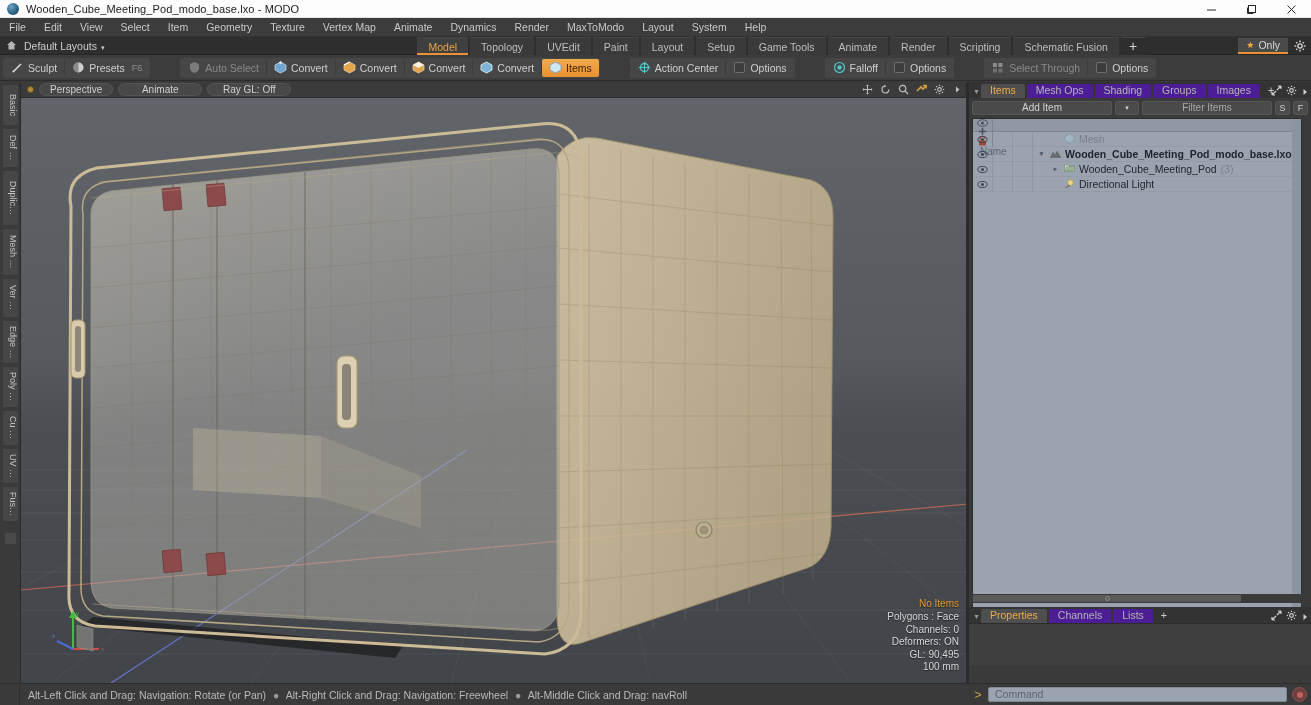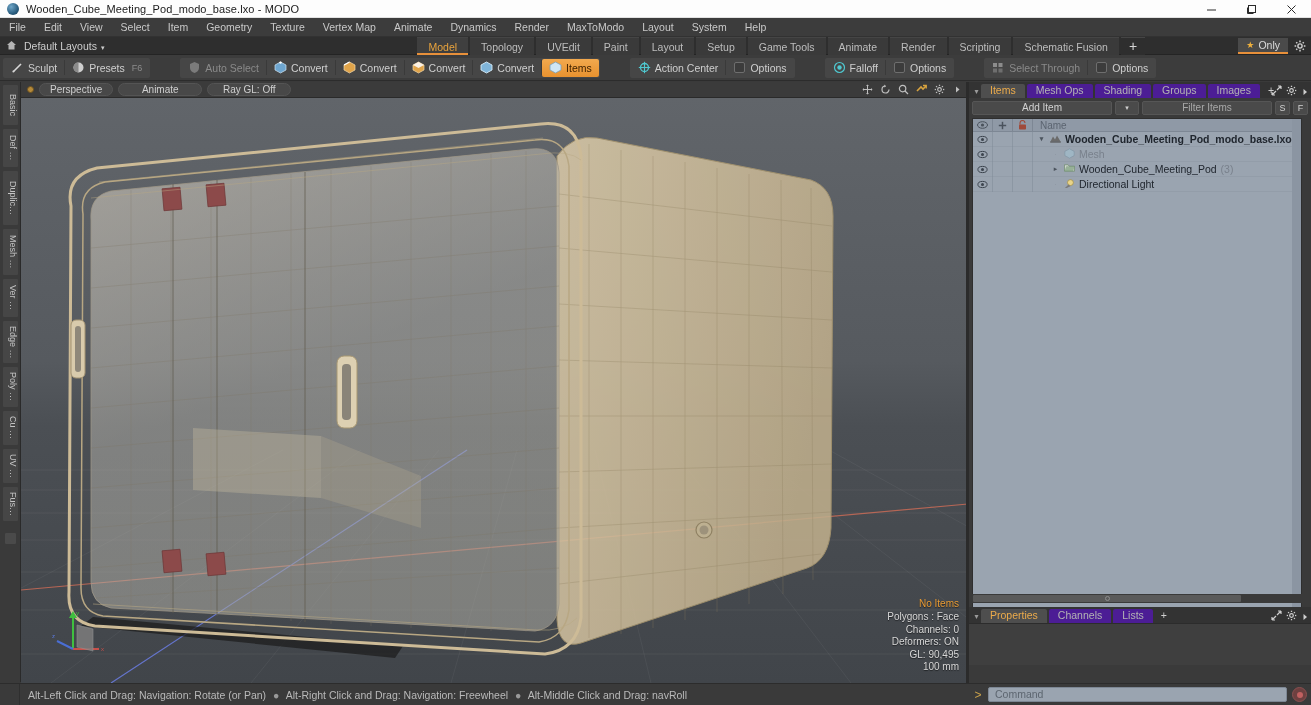--- a/index.html
+++ b/index.html
@@ -169,21 +169,21 @@
   }
   .sfbtn {
     width:15px; height:14px; background:#4a4a4a; border:1px solid #565656; border-radius:2px;
     font-size:9px; color:#d2d2d2; text-align:center; line-height:12px;
   }
 
   .tree {
     position:absolute; left:3px; top:36px; width:330px; height:555px;
     background:#9aa4b0; border:1px solid #2e2e2e; overflow:hidden;
   }
-  .tree-head { display:flex; height:13px; background:#8f99a6; border-bottom:1px solid #7d8794; }
+  .tree-head { display:flex; height:13px; background:#8f99a6; border-bottom:1px solid #7d8794;flex-direction:column; }
   .th { display:flex; align-items:center; justify-content:center; border-right:1px solid #7d8794; color:#4a525c; }
   .th.eye { width:20px; }
   .th.plus { width:20px; }
   .th.lock { width:20px; }
   .th.name { flex:1; justify-content:flex-start; padding-left:7px; font-size:10px; color:#5b6470; }
   .trow { display:flex; height:15px; align-items:center; border-bottom:1px solid rgba(0,0,0,0.04); }
   .tcell { width:20px; display:flex; align-items:center; justify-content:center; border-right:1px solid rgba(125,135,148,0.45); height:15px; }
   .tname { flex:1; display:flex; align-items:center; gap:4px; padding-left:4px; font-size:10.5px; color:#20262e; white-space:nowrap; }
   .tname.root { font-weight:bold; }
   .tname.dim { color:#79818c; }
@@ -788,49 +788,49 @@
 
       <div class="trow">
         <div class="tcell">
           <svg class="eye-ic" viewBox="0 0 11 8">
               <ellipse cx="5.5" cy="4" rx="4.6" ry="3.1" fill="none" stroke="#3c444e" stroke-width="1"></ellipse>
               <circle cx="5.5" cy="4" r="1.5" fill="#3c444e"></circle>
             </svg>
         </div>
         <div class="tcell"></div>
         <div class="tcell"></div>
+        <div class="tname dim" style="padding-left:18px">
+          <span class="tri ghost">·</span>
+          <span>
+            <svg width="11" height="11" viewBox="0 0 13 13">
+                <path d="M6.5 1 L12 4 V9 L6.5 12 L1 9 V4 Z" fill="#9fb6c4" stroke="#7d93a1" stroke-width="0.7"></path>
+              </svg>
+          </span>
+          <span>Mesh</span>
+        </div>
+      </div>
+
+      <div class="trow">
+        <div class="tcell">
+          <svg class="eye-ic" viewBox="0 0 11 8">
+              <ellipse cx="5.5" cy="4" rx="4.6" ry="3.1" fill="none" stroke="#3c444e" stroke-width="1"></ellipse>
+              <circle cx="5.5" cy="4" r="1.5" fill="#3c444e"></circle>
+            </svg>
+        </div>
+        <div class="tcell"></div>
+        <div class="tcell"></div>
         <div class="tname root">
           <span class="tri">▾</span>
           <span>
             <svg width="11" height="10" viewBox="0 0 11 10">
                 <path d="M0.5 8.5 L3 3.5 L5 6.5 L7 2.5 L10.5 8.5 Z" fill="#6b6b6b"></path>
                 <rect x="0.2" y="8.4" width="10.6" height="1.2" fill="#555"></rect>
               </svg>
           </span>
           <span>Wooden_Cube_Meeting_Pod_modo_base.lxo</span>
-        </div>
-      </div>
-
-      <div class="trow">
-        <div class="tcell">
-          <svg class="eye-ic" viewBox="0 0 11 8">
-              <ellipse cx="5.5" cy="4" rx="4.6" ry="3.1" fill="none" stroke="#3c444e" stroke-width="1"></ellipse>
-              <circle cx="5.5" cy="4" r="1.5" fill="#3c444e"></circle>
-            </svg>
-        </div>
-        <div class="tcell"></div>
-        <div class="tcell"></div>
-        <div class="tname dim" style="padding-left:18px">
-          <span class="tri ghost">·</span>
-          <span>
-            <svg width="11" height="11" viewBox="0 0 13 13">
-                <path d="M6.5 1 L12 4 V9 L6.5 12 L1 9 V4 Z" fill="#9fb6c4" stroke="#7d93a1" stroke-width="0.7"></path>
-              </svg>
-          </span>
-          <span>Mesh</span>
         </div>
       </div>
 
       <div class="trow">
         <div class="tcell">
           <svg class="eye-ic" viewBox="0 0 11 8">
               <ellipse cx="5.5" cy="4" rx="4.6" ry="3.1" fill="none" stroke="#3c444e" stroke-width="1"></ellipse>
               <circle cx="5.5" cy="4" r="1.5" fill="#3c444e"></circle>
             </svg>
         </div>

